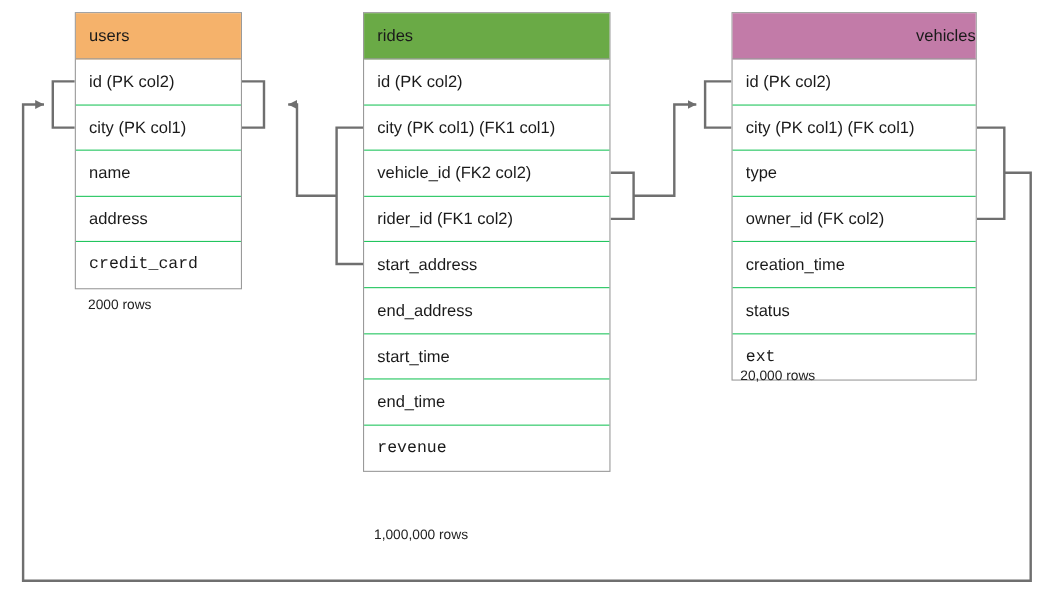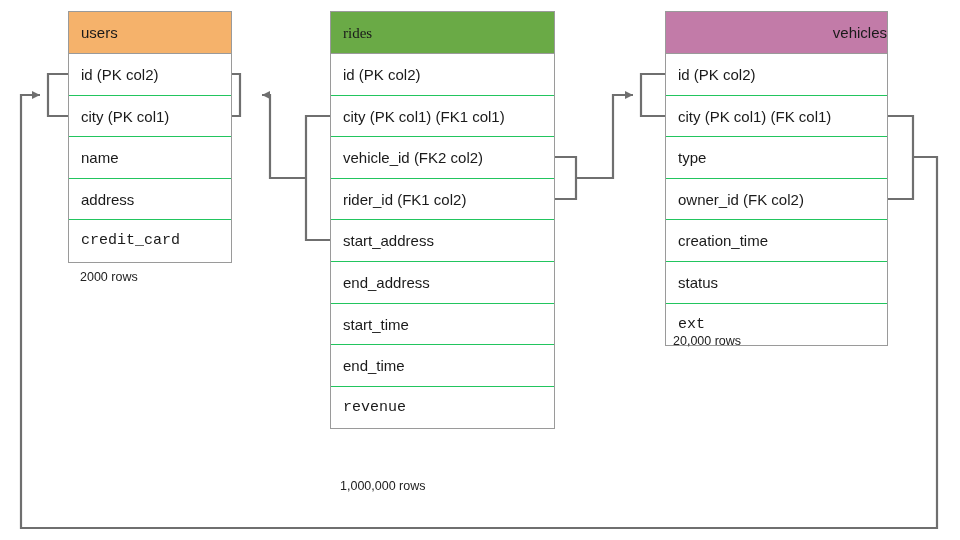--- a/index.html
+++ b/index.html
@@ -95,32 +95,32 @@
       <path d="M665,74 L641,74 L641,116 L665,116"></path>
 
       <path d="M576,178 L613,178 L613,95 L633,95" marker-end="url(#arrowRight)"></path>
 
       <path d="M888,116 L913,116 L913,199 L888,199"></path>
 
       <path d="M913,157 L937,157 L937,528 L21,528 L21,95 L40,95" marker-end="url(#arrowRight)"></path>
     </g>
   </svg>
 
-  <div class="table-box" style="left:68px; top:11px; width:164px;">
+  <div class="table-box" style="left:68px; top:11px; width:152px;">
     <div class="table-header" style="background:#f5b26b;">users</div>
     <div class="table-row">id (PK col2)</div>
     <div class="table-row">city (PK col1)</div>
     <div class="table-row">name</div>
     <div class="table-row">address</div>
     <div class="table-row last">credit_card</div>
   </div>
   <div class="row-count" style="left:80px; top:270px;">2000 rows</div>
 
   <div class="table-box" style="left:330px; top:11px; width:225px;">
-    <div class="table-header" style="background:#6aaa46;font-family:Liberation Serif, serif;">rides</div>
+    <div class="table-header" style="background:#6aaa46;">rides</div>
     <div class="table-row">id (PK col2)</div>
     <div class="table-row">city (PK col1) (FK1 col1)</div>
     <div class="table-row">vehicle_id (FK2 col2)</div>
     <div class="table-row">rider_id (FK1 col2)</div>
     <div class="table-row">start_address</div>
     <div class="table-row">end_address</div>
     <div class="table-row">start_time</div>
     <div class="table-row">end_time</div>
     <div class="table-row last">revenue</div>
   </div>

